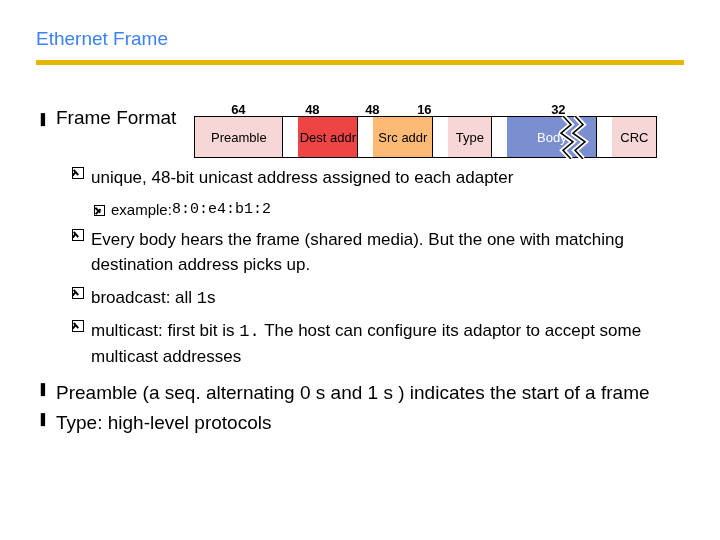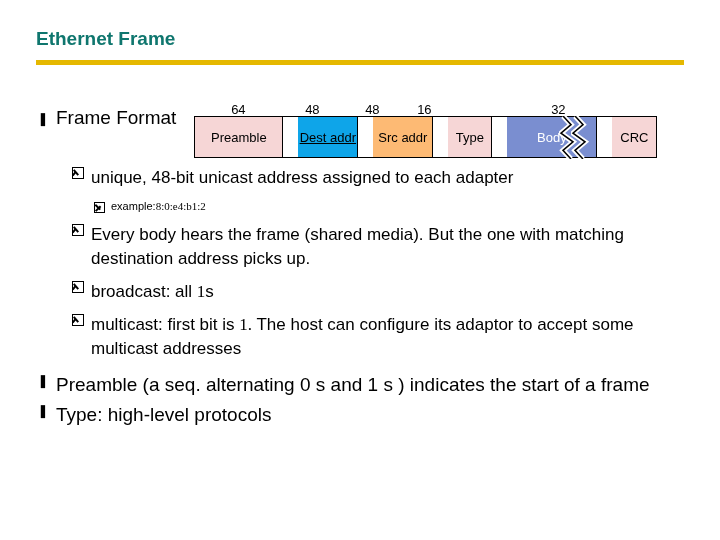--- a/index.html
+++ b/index.html
@@ -1,47 +1,47 @@
 <!DOCTYPE html>
 <html><head>
 <meta charset="utf-8">
 <style>
   html,body{margin:0;padding:0;width:720px;height:540px;background:#fff;font-family:Arial,Helvetica,sans-serif;color:#000;}
   .slide{padding:28px 36px 0 36px;box-sizing:border-box;}
-  .title{color:#0f766e;font-size:19px;font-weight:700;margin-bottom:10px;}
+  .title{color:#3b82f6;font-size:19px;font-weight:400;margin-bottom:10px;}
   .rule{height:5px;background:#e5b800;margin:0 0 38px 0;}
   .row1{display:flex;align-items:flex-start;gap:18px;}
   .tops{font-size:19px;line-height:1.55;}
   .tops div{white-space:nowrap;}
   .z{font-family:"Zapf Dingbats","Segoe UI Symbol",serif;font-size:13px;margin-right:6px;display:inline-block;width:14px;text-align:center;vertical-align:1px;}
   .y{display:inline-block;width:12px;height:12px;border:1.5px solid #000;margin-right:7px;box-sizing:border-box;position:relative;top:1px;}
   .y::after{content:"";position:absolute;width:2px;height:7px;background:#000;left:2px;top:1px;transform:rotate(-40deg);}
   .y::before{content:"";position:absolute;width:2px;height:4px;background:#000;left:0px;top:4px;transform:rotate(40deg);}
   
   .x{display:inline-block;width:11px;height:11px;border:1.5px solid #000;margin-right:6px;box-sizing:border-box;position:relative;top:1px;}
   .x::before{content:"";position:absolute;left:1px;top:1px;width:7px;height:1.5px;background:#000;transform:rotate(45deg);transform-origin:left top;}
   .x::after{content:"";position:absolute;left:1px;bottom:1px;width:7px;height:1.5px;background:#000;transform:rotate(-45deg);transform-origin:left bottom;}
   .subs{margin:6px 0 0 36px;font-size:17px;line-height:1.45;}
   .subs .item{margin:8px 0;display:flex;}
   .subs .item .txt{flex:1;}
-  .subsub{margin:2px 0 4px 22px;font-size:11px;}
+  .subsub{margin:2px 0 4px 22px;font-size:15px;}
   .subsub .line{display:flex;align-items:center;}
-  code,.mono{font-family:Liberation Serif, serif;}
+  code,.mono{font-family:Liberation Mono, monospace;}
   .lower{margin-top:10px;font-size:19px;line-height:1.4;}
   .lower .li{display:flex;margin:4px 0;}
   .lower .li .txt{flex:1;}
   
   .diagram{font-size:13px;line-height:1;}
-  .bitrow{display:flex;}
+  .bitrow{display:flex;font-weight:bold;}
   .bitrow div{text-align:center;color:#000;}
   .boxrow{display:flex;border:1.5px solid #000;height:40px;gap:15px;}
   .cell{border-right:1.5px solid #000;display:flex;align-items:center;justify-content:center;text-align:center;box-sizing:border-box;}
   .cell:last-child{border-right:none;}
   .c-pre{width:88px;background:#f6d6d6;}
-  .c-da{width:60px;background:#0ea5e9;text-decoration:underline;}
+  .c-da{width:60px;background:#ef4444;}
   .c-sa{width:60px;background:#fdba74;}
   .c-ty{width:44px;background:#f6d6d6;text-align:center;}
   .c-body{width:90px;background:#7a8ed0;color:#fff;position:relative;}
   .c-crc{width:44px;background:#f6d6d6;}
   .bitrow .b-pre{width:88px;}
   .bitrow .b-da{width:60px;}
   .bitrow .b-sa{width:60px;}
   .bitrow .b-ty{width:44px;}
   .bitrow .b-body{width:90px;}
   .bitrow .b-crc{width:44px;}

